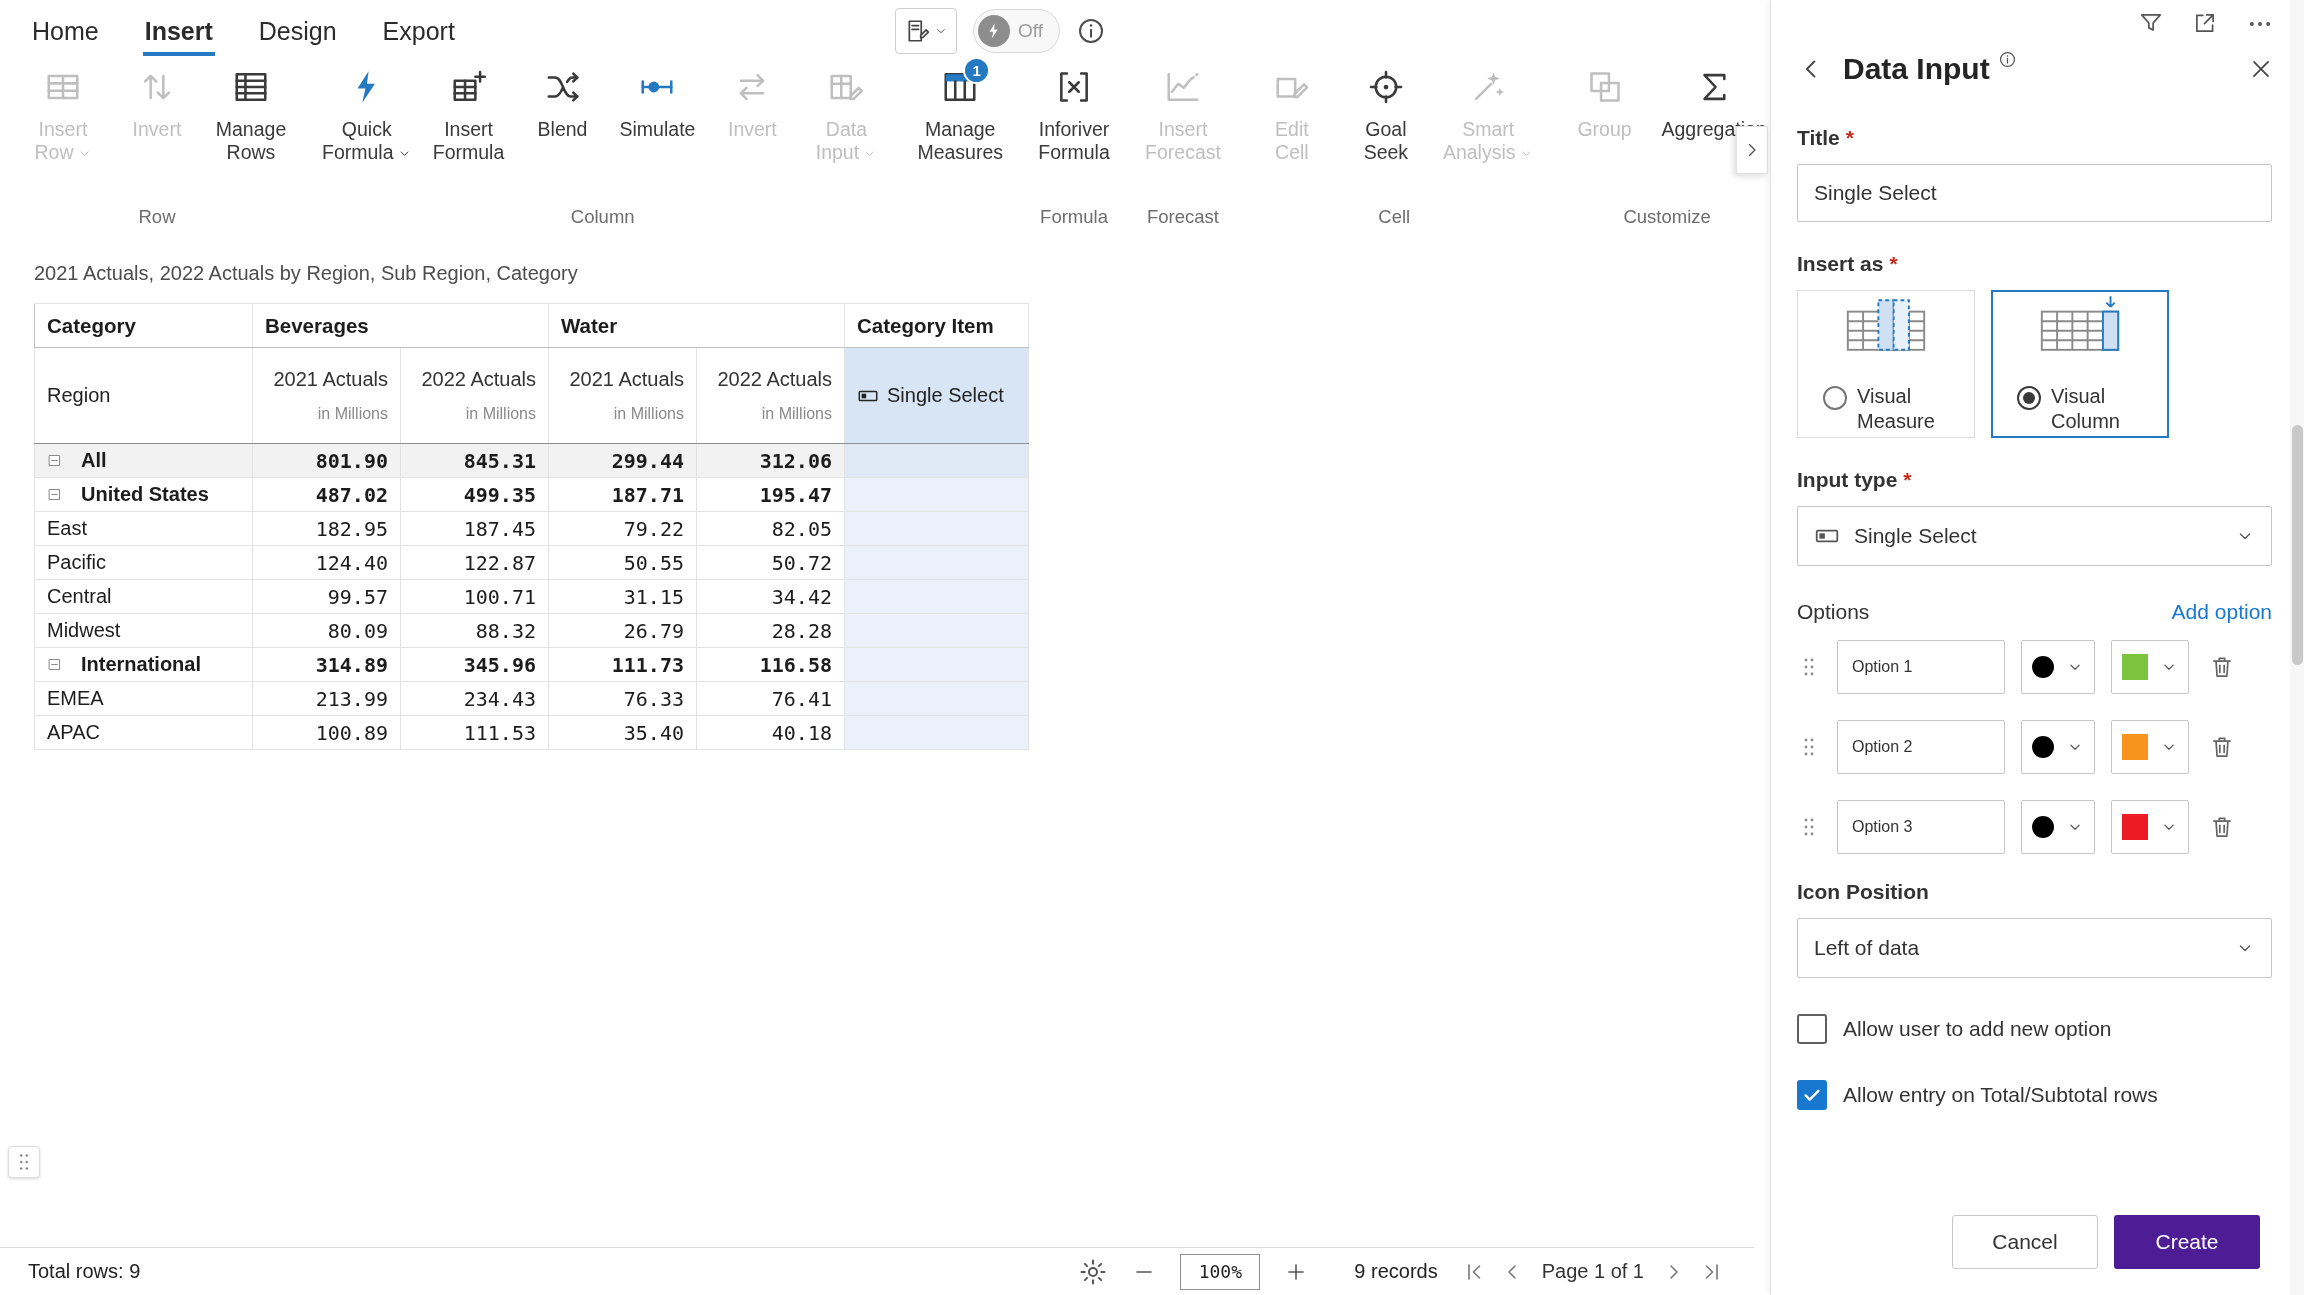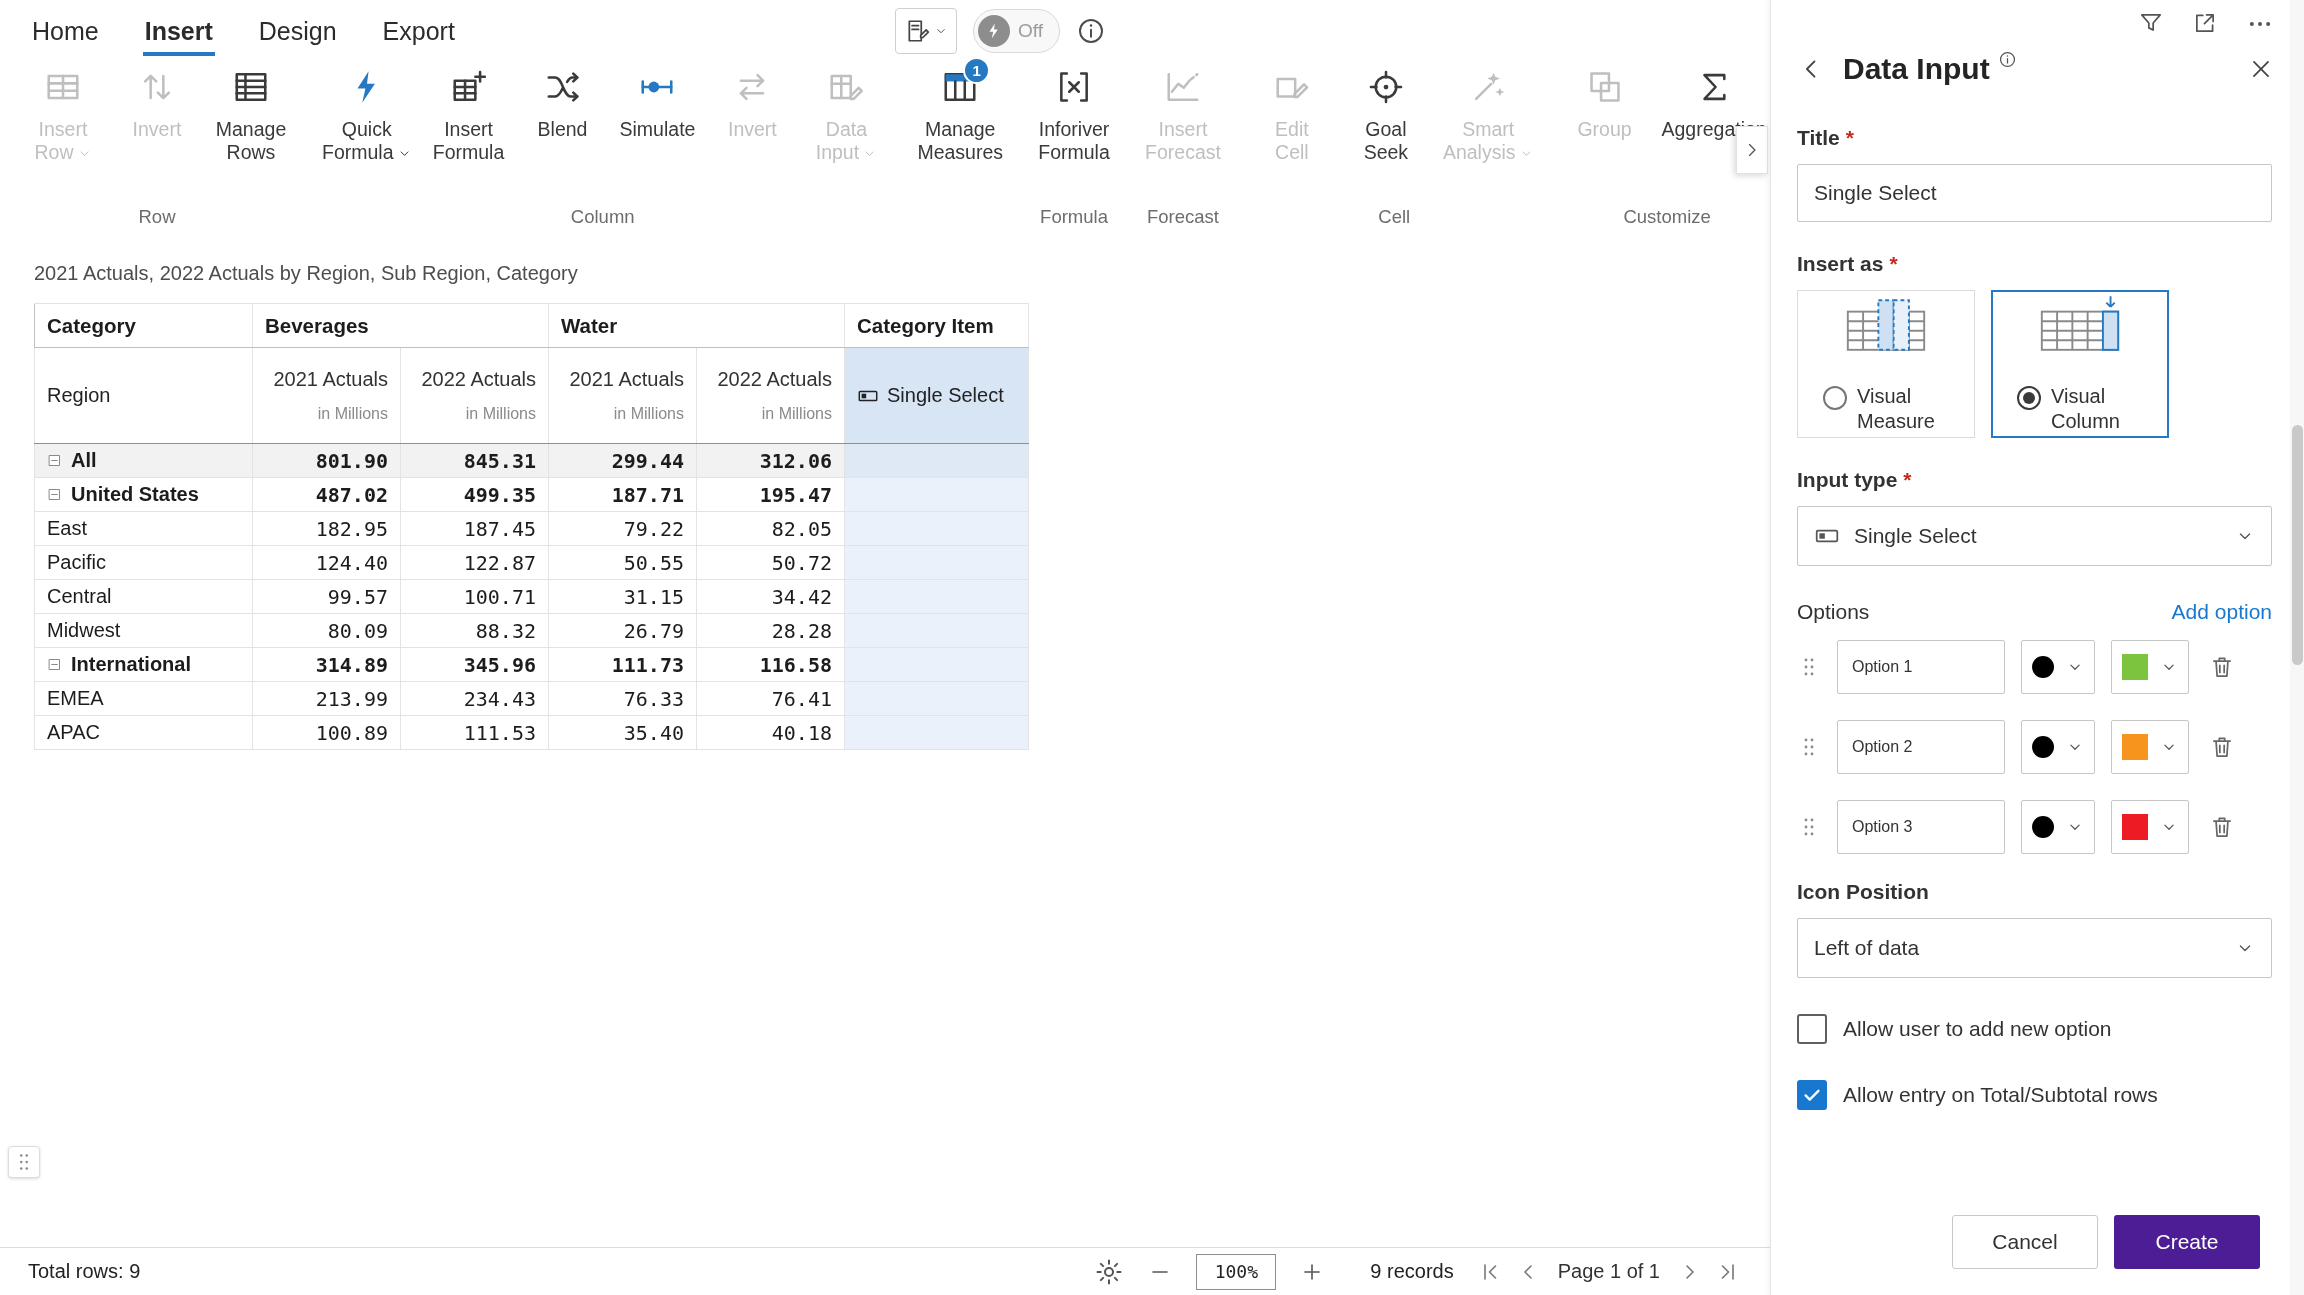--- a/index.html
+++ b/index.html
@@ -45,31 +45,31 @@
   .h2row th{height:96px;border-bottom:1px solid #8f8f8f;font-weight:400;vertical-align:middle;}
   .rowhead2{text-align:left;color:#222;}
   .mh{text-align:right;}
   .mh .mt{color:#333;font-size:20px;}
   .mh .ms{color:#8a8a8a;font-size:16px;margin-top:14px;}
   .pivot tbody td{height:34px;color:#1c1c1c;}
   .num{font-family:"DejaVu Sans Mono",monospace;text-align:right;font-size:20px;}
   .boldrow td{font-weight:700;}
   .shaded td{background:#f2f2f2;}
   .rl{text-align:left;}
-  .rl .lblwrap{display:flex;align-items:center;gap:9px;text-align:center;}
+  .rl .lblwrap{display:flex;align-items:center;gap:19px;text-align:center;}
   .lvl1{padding-left:58px;}
   .selcell{background:#eaf1fa;border-left:2px solid #2e7cd6;border-right:2px solid #2e7cd6;}
   .shaded .selcell{background:#dfe9f6;}
   .seltop{border-top:2px solid #2e7cd6;background:#d7e5f5 !important;text-align:left;}
   .seltop .sswrap{display:flex;align-items:center;gap:8px;color:#222;font-size:20px;}
   .selbot{border-bottom:2px solid #2e7cd6;}
   .float-handle{position:absolute;left:8px;bottom:69px;width:30px;height:30px;border:1px solid #ddd;border-radius:4px;background:#fff;box-shadow:0 1px 3px rgba(0,0,0,.15);display:flex;align-items:center;justify-content:center;color:#8a8a8a;}
 
   
-  .statusbar{position:absolute;left:0;right:0;bottom:0;height:48px;border-top:1px solid #dcdcdc;display:flex;align-items:center;padding:0 30px 0 28px;box-sizing:border-box;font-size:20px;color:#222;background:#fff;}
+  .statusbar{position:absolute;left:0;right:16px;bottom:0;height:48px;border-top:1px solid #dcdcdc;display:flex;align-items:center;padding:0 30px 0 28px;box-sizing:border-box;font-size:20px;color:#222;background:#fff;}
   .sb-cluster{margin-left:auto;display:flex;align-items:center;gap:24px;}
   .sb-icon{color:#555;cursor:pointer;}
   .zoom-box{width:80px;height:36px;border:1px solid #8f8f8f;text-align:center;font-family:"DejaVu Sans Mono",monospace;font-size:18px;color:#222;box-sizing:border-box;background:#fff;}
   .pag{display:flex;align-items:center;gap:14px;color:#777;}
   .pag .pg-text{color:#333;font-size:20px;margin:0 4px;}
   .records{margin-left:22px;}
 
   
   .panel{position:absolute;left:1770px;top:0;width:534px;height:1295px;background:#fff;border-left:1px solid #e3e3e3;box-shadow:-2px 0 6px rgba(0,0,0,.05);box-sizing:border-box;}
   .host-icons{position:absolute;top:10px;right:30px;display:flex;gap:28px;color:#555;}

